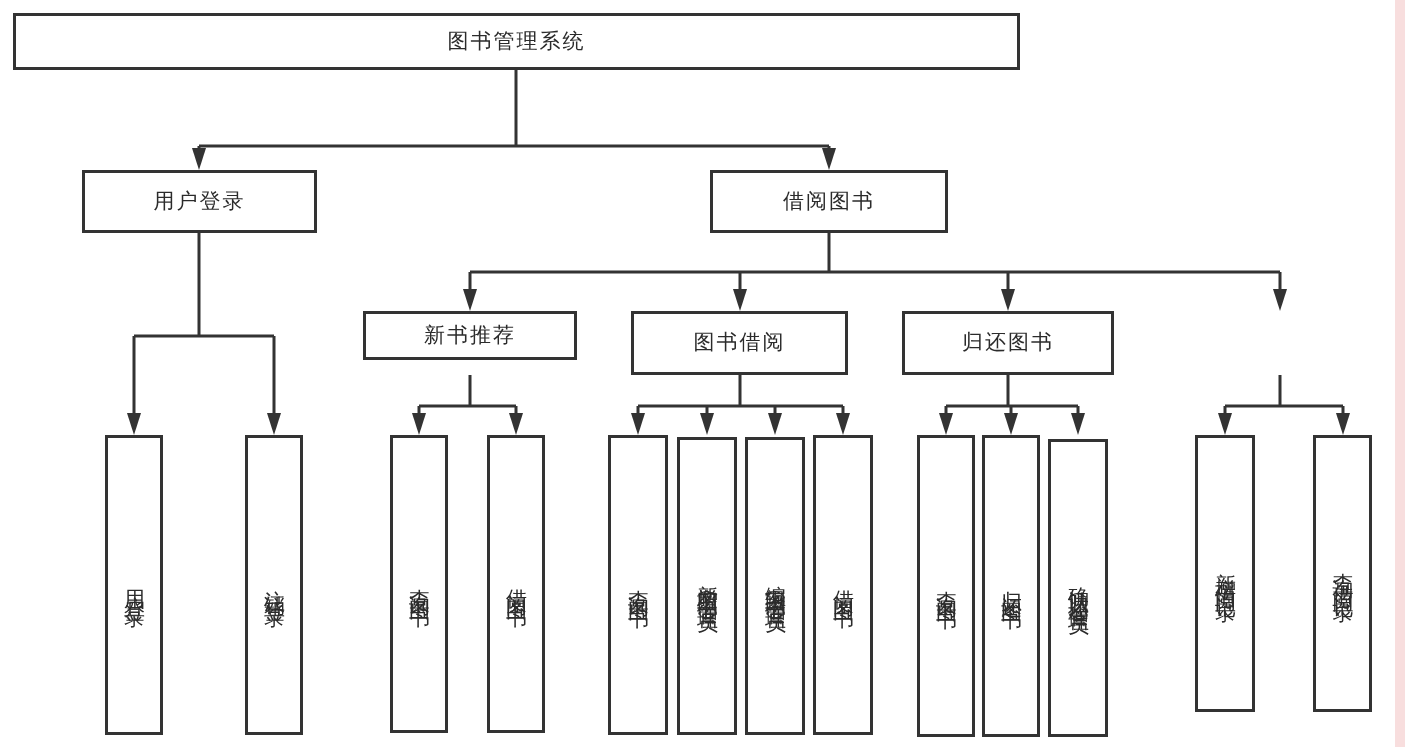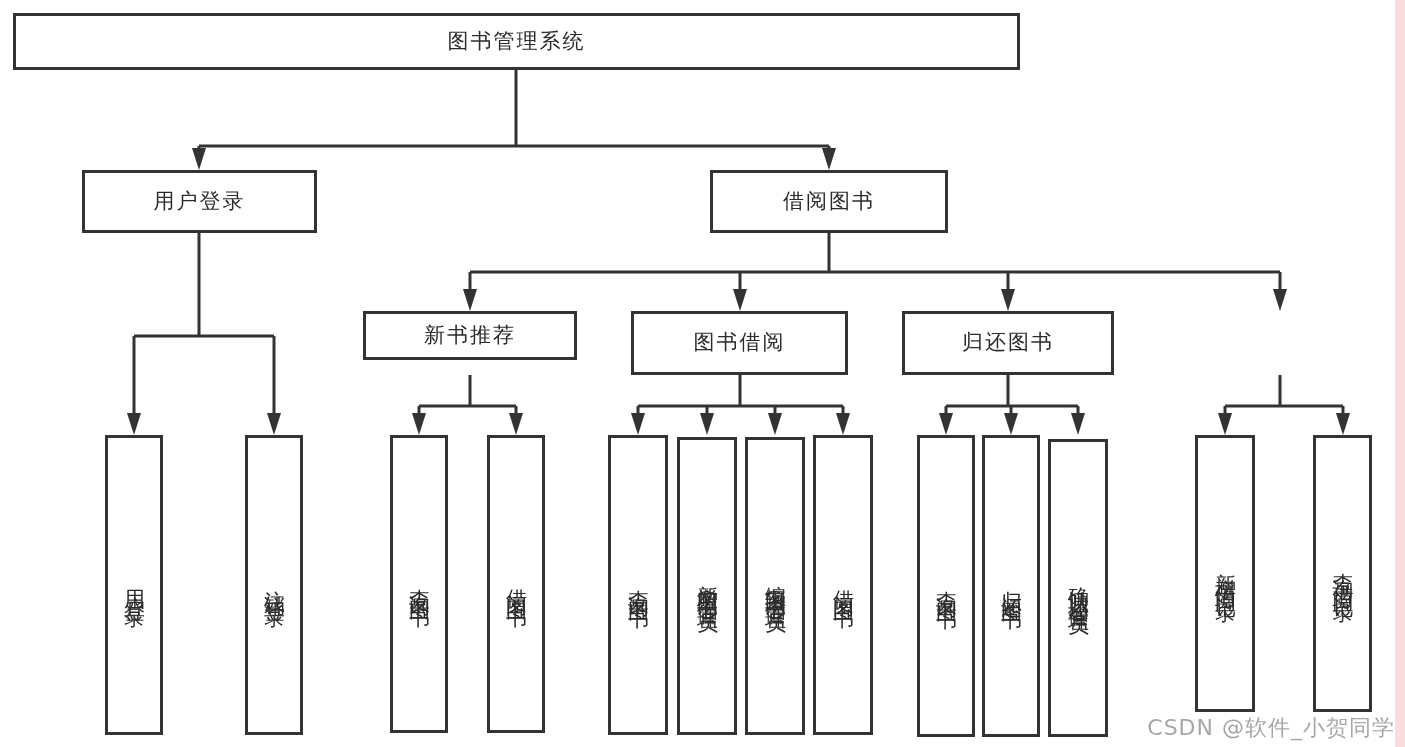--- a/index.html
+++ b/index.html
@@ -127,14 +127,13 @@
 
   <div class="node v" style="left:1195px;top:435px;width:60px;height:277px">
     <span>新增借阅记录</span>
   </div>
   <div class="node v" style="left:1313px;top:435px;width:59px;height:277px">
     <span>查询借阅记录</span>
   </div>
 
   <div class="strip"></div>
 
-  <div class="watermark">CSDN @软件_小贺同学</div>
 </div>
 
 </body></html>

